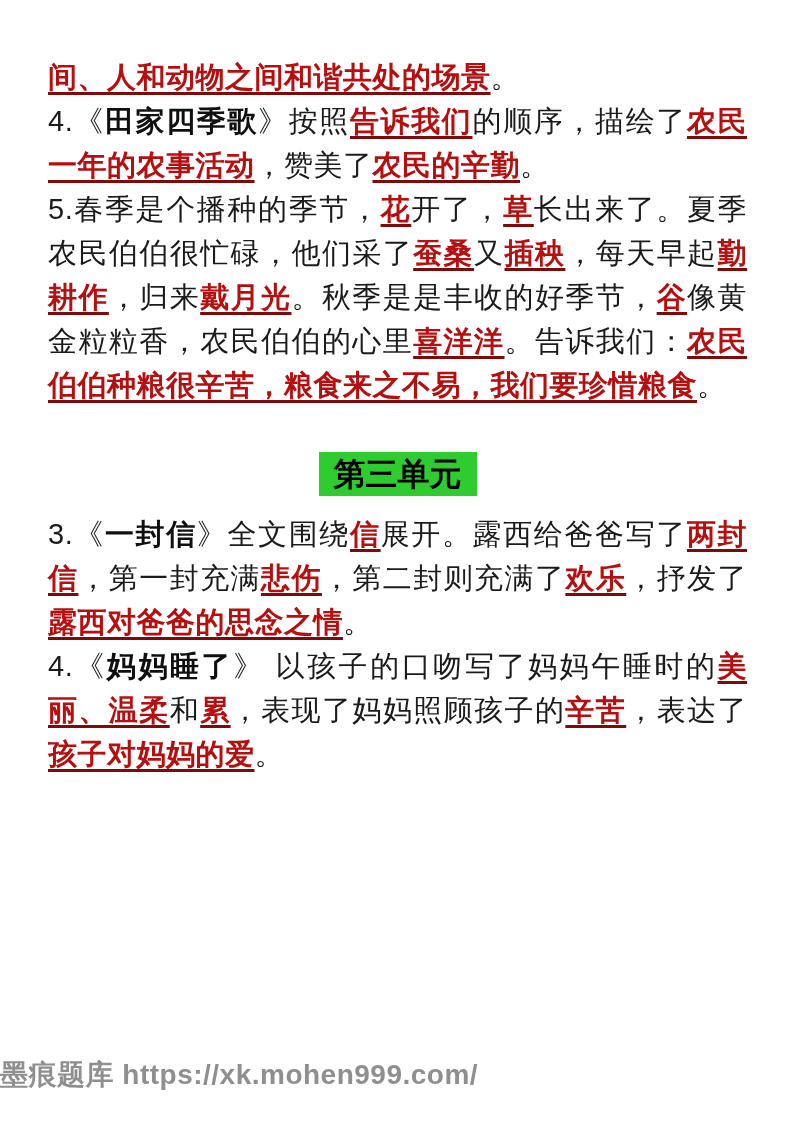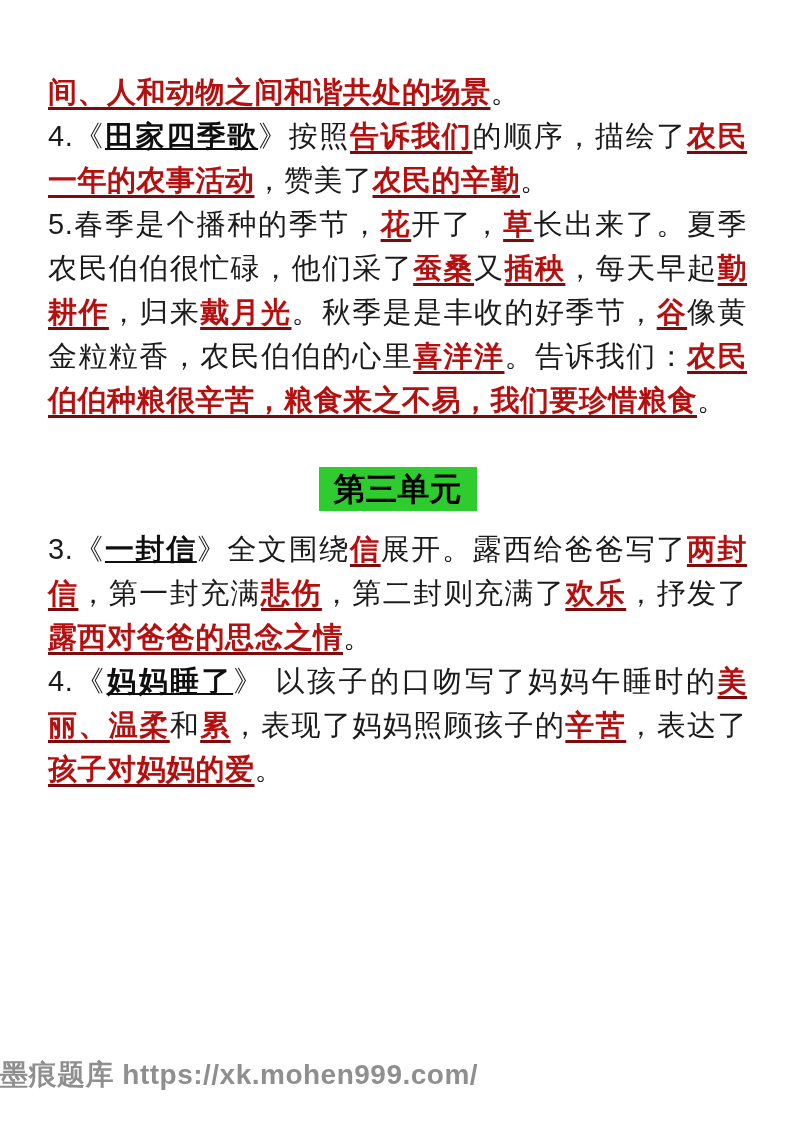--- a/index.html
+++ b/index.html
@@ -7,21 +7,21 @@
     position: relative;
     width: 793px;
     height: 1122px;
     margin: 0 auto;
     background: #ffffff;
     overflow: hidden;
     font-family: "Liberation Sans", "DejaVu Sans", sans-serif;
   }
   .content {
     position: absolute;
-    top: 70px;
+    top: 55px;
     left: 48px;
     width: 699px;
   }
   .para {
     margin: 0;
     font-size: 29px;
     line-height: 44px;
     color: #1b1b1b;
     text-align: justify;
     letter-spacing: 0.5px;
@@ -32,21 +32,20 @@
     font-weight: 700;
     text-decoration: underline;
     text-decoration-thickness: 2.5px;
     text-decoration-color: #7e0b0b;
     text-underline-offset: 5px;
     text-decoration-skip-ink: none;
   }
   .book-title {
     font-weight: 700;
     color: #0f0f0f;
-    text-decoration: underline;
   }
   .section-header {
     text-align: center;
     margin: 12px 0 10px 0;
     line-height: 44px;
   }
   .section-header-label {
     display: inline-block;
     background: var(--green, #2ecc2e);
     color: #000000;

